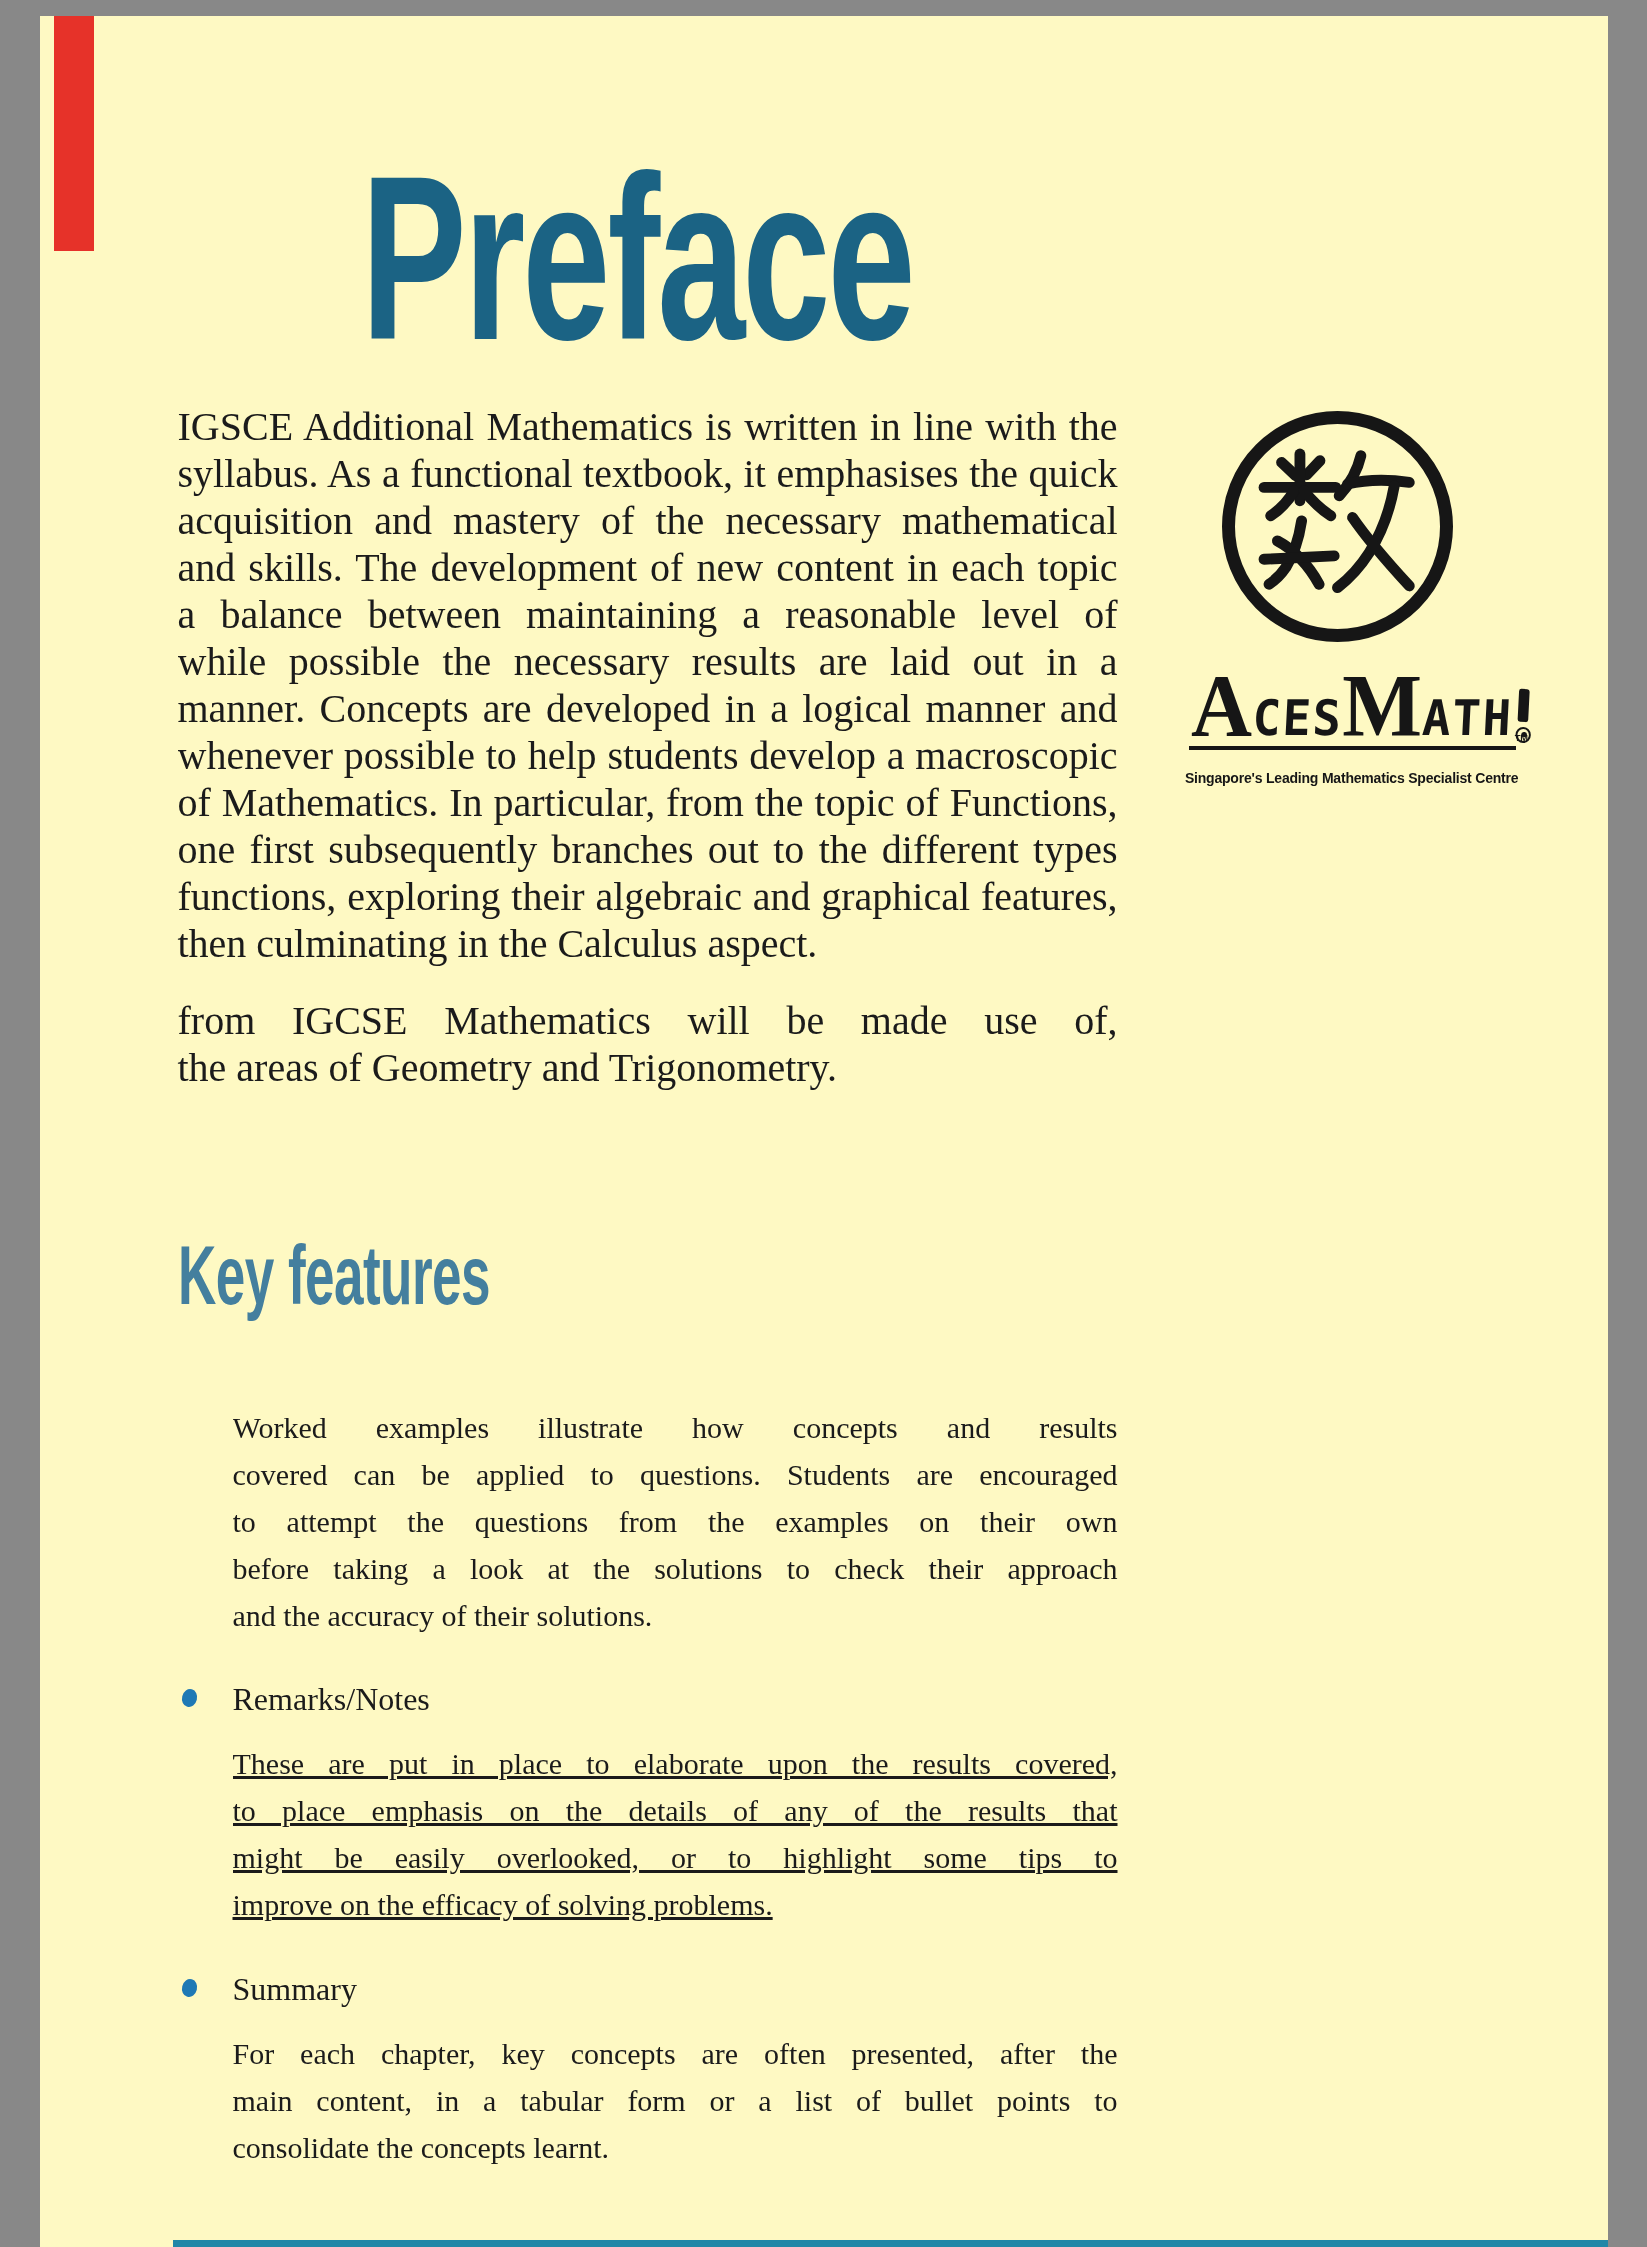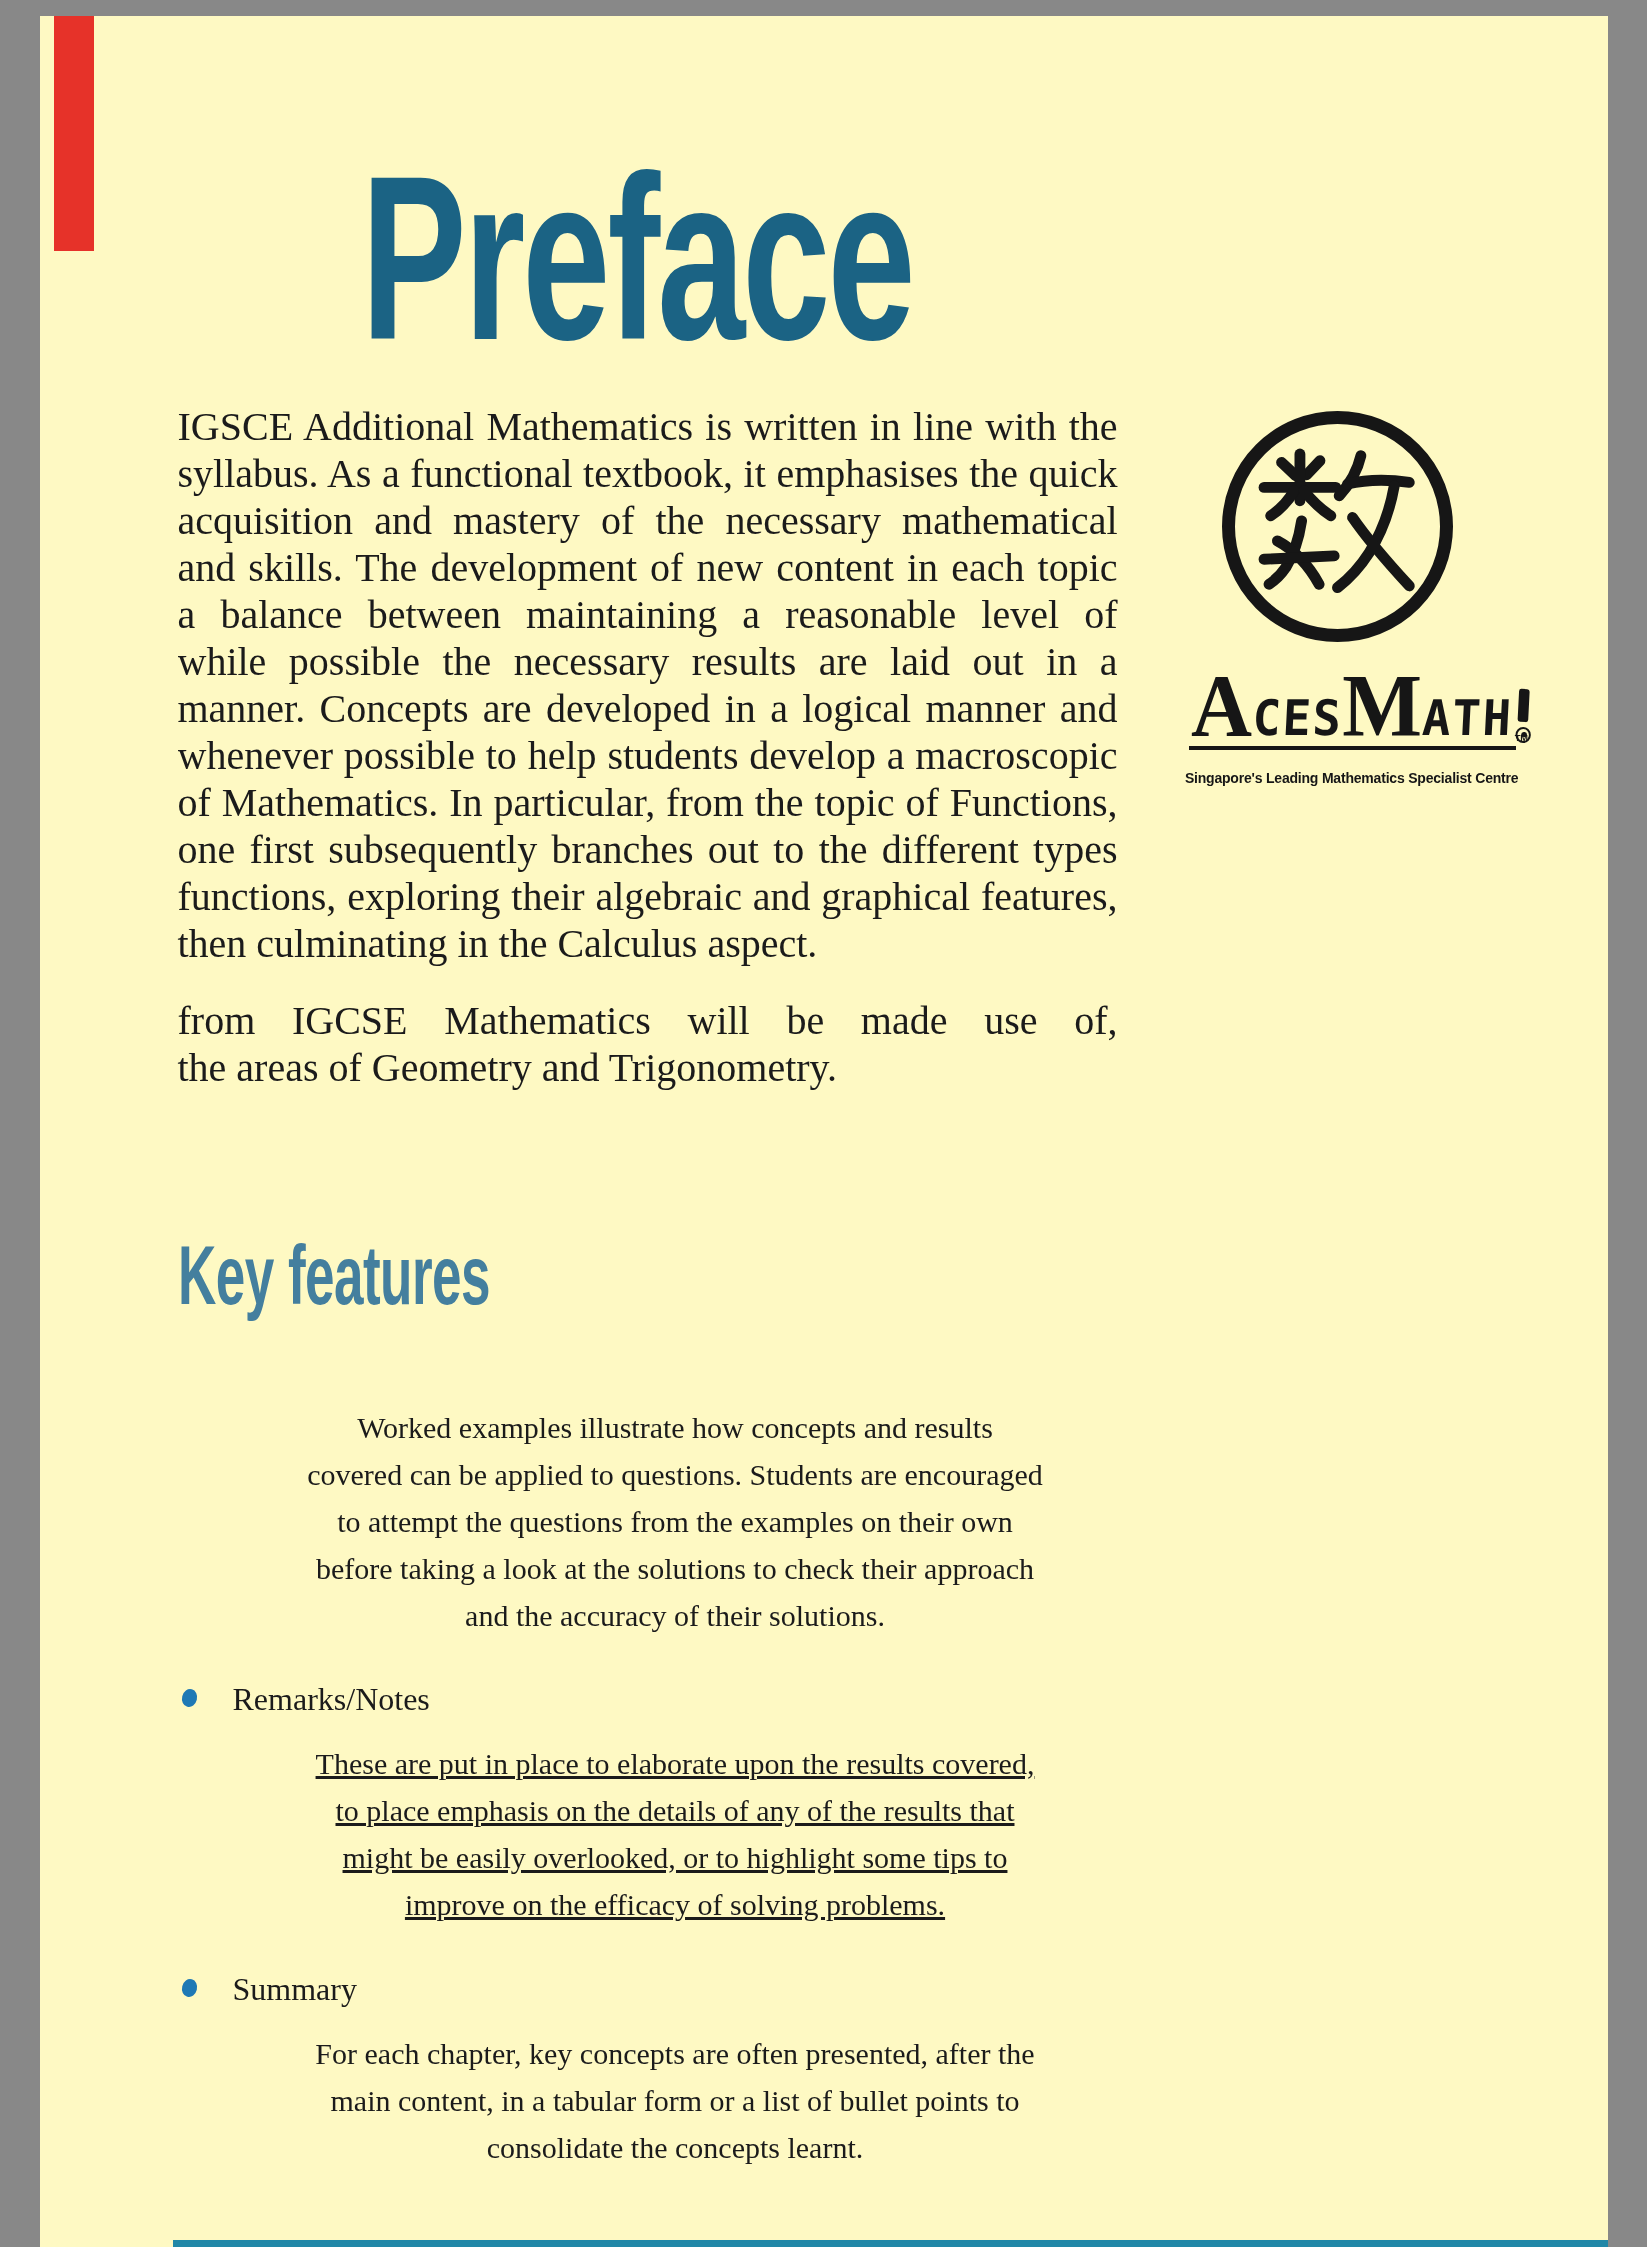--- a/index.html
+++ b/index.html
@@ -70,21 +70,21 @@
     background:var(--bullet-blue);
     transform:rotate(14deg);
   }
   .feature-label .label-text{
     position:absolute;left:55px;top:0;
     height:47px;line-height:47px;font-size:32px;
   }
   .feature-body{
     position:absolute;left:193px;width:885px;
   }
-  .feature-body .tline{font-size:30px;text-align:center;}
+  .feature-body .tline{font-size:30px;}
   .label-1{top:1324px;} .body-1{top:1388px;}
   .label-2{top:1660px;} .body-2{top:1724px;text-decoration:underline;}
   .label-3{top:1950px;} .body-3{top:2014px;}
 
   
   .logo{position:absolute;left:1141px;top:391px;width:351px;height:364px;}
   .logo-circle{
     position:absolute;left:41px;top:4.4px;
     width:205px;height:205px;
     border:13px solid var(--logo-black);

